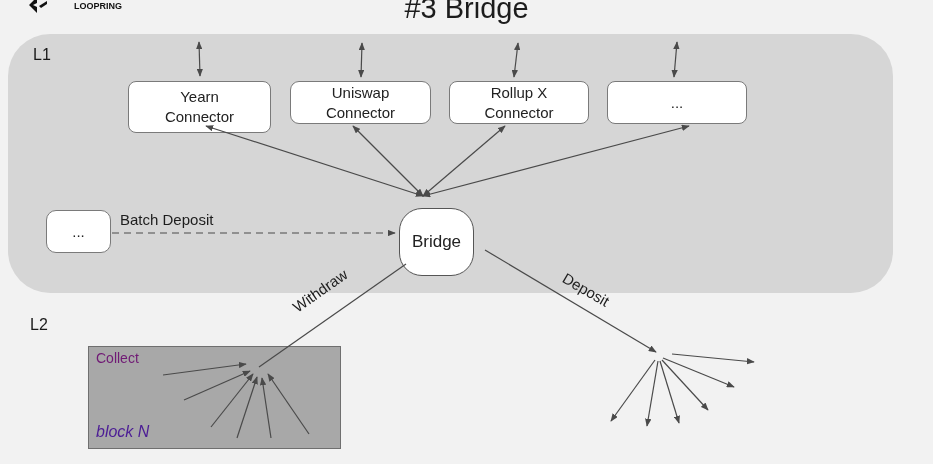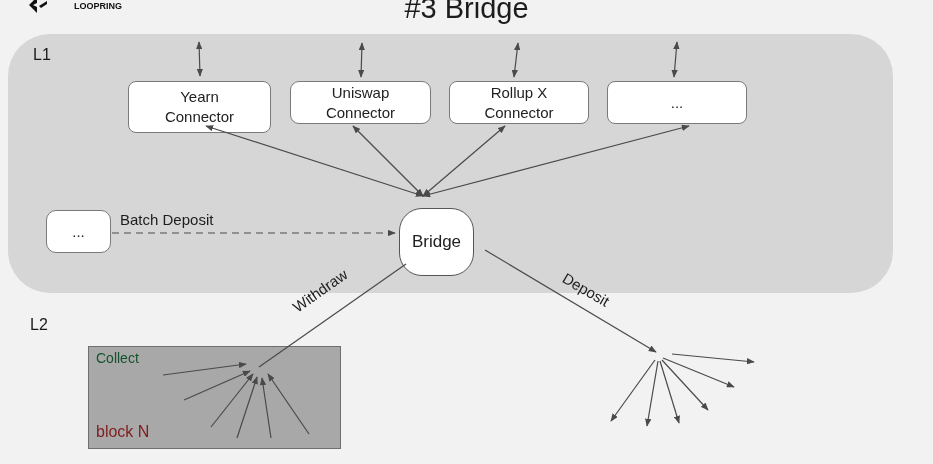--- a/index.html
+++ b/index.html
@@ -45,22 +45,22 @@
   .batch-label{left:120px;top:211px;}
   .withdraw-label{left:268px;top:282px;width:104px;text-align:center;transform:rotate(-35deg);}
   .deposit-label{left:550px;top:281px;width:72px;text-align:center;transform:rotate(30deg);}
   
   .l2-block{
     position:absolute;top:346px;height:103px;background:#a8a8a8;
     border:1px solid #6f6f6f;box-sizing:border-box;
   }
   .collect-block{left:88px;width:253px;}
   .distribute-block{left:527px;width:251px;}
-  .block-title{position:absolute;left:7px;top:3px;font-size:14px;color:#14532d;}
-  .block-label{position:absolute;left:7px;bottom:7px;font-size:16px;color:#7f1d1d;}
+  .block-title{position:absolute;left:7px;top:3px;font-size:14px;color:#701a75;}
+  .block-label{position:absolute;left:7px;bottom:7px;font-size:16px;color:#4c1d95;font-style:italic;}
   
   .overlay{position:absolute;left:0;top:0;width:933px;height:464px;pointer-events:none;}
   .overlay line{stroke:#4a4a4a;stroke-width:1.2;}
 </style>
 </head>
 <body>
 
 <div class="stage">
 
   <div class="logo">

